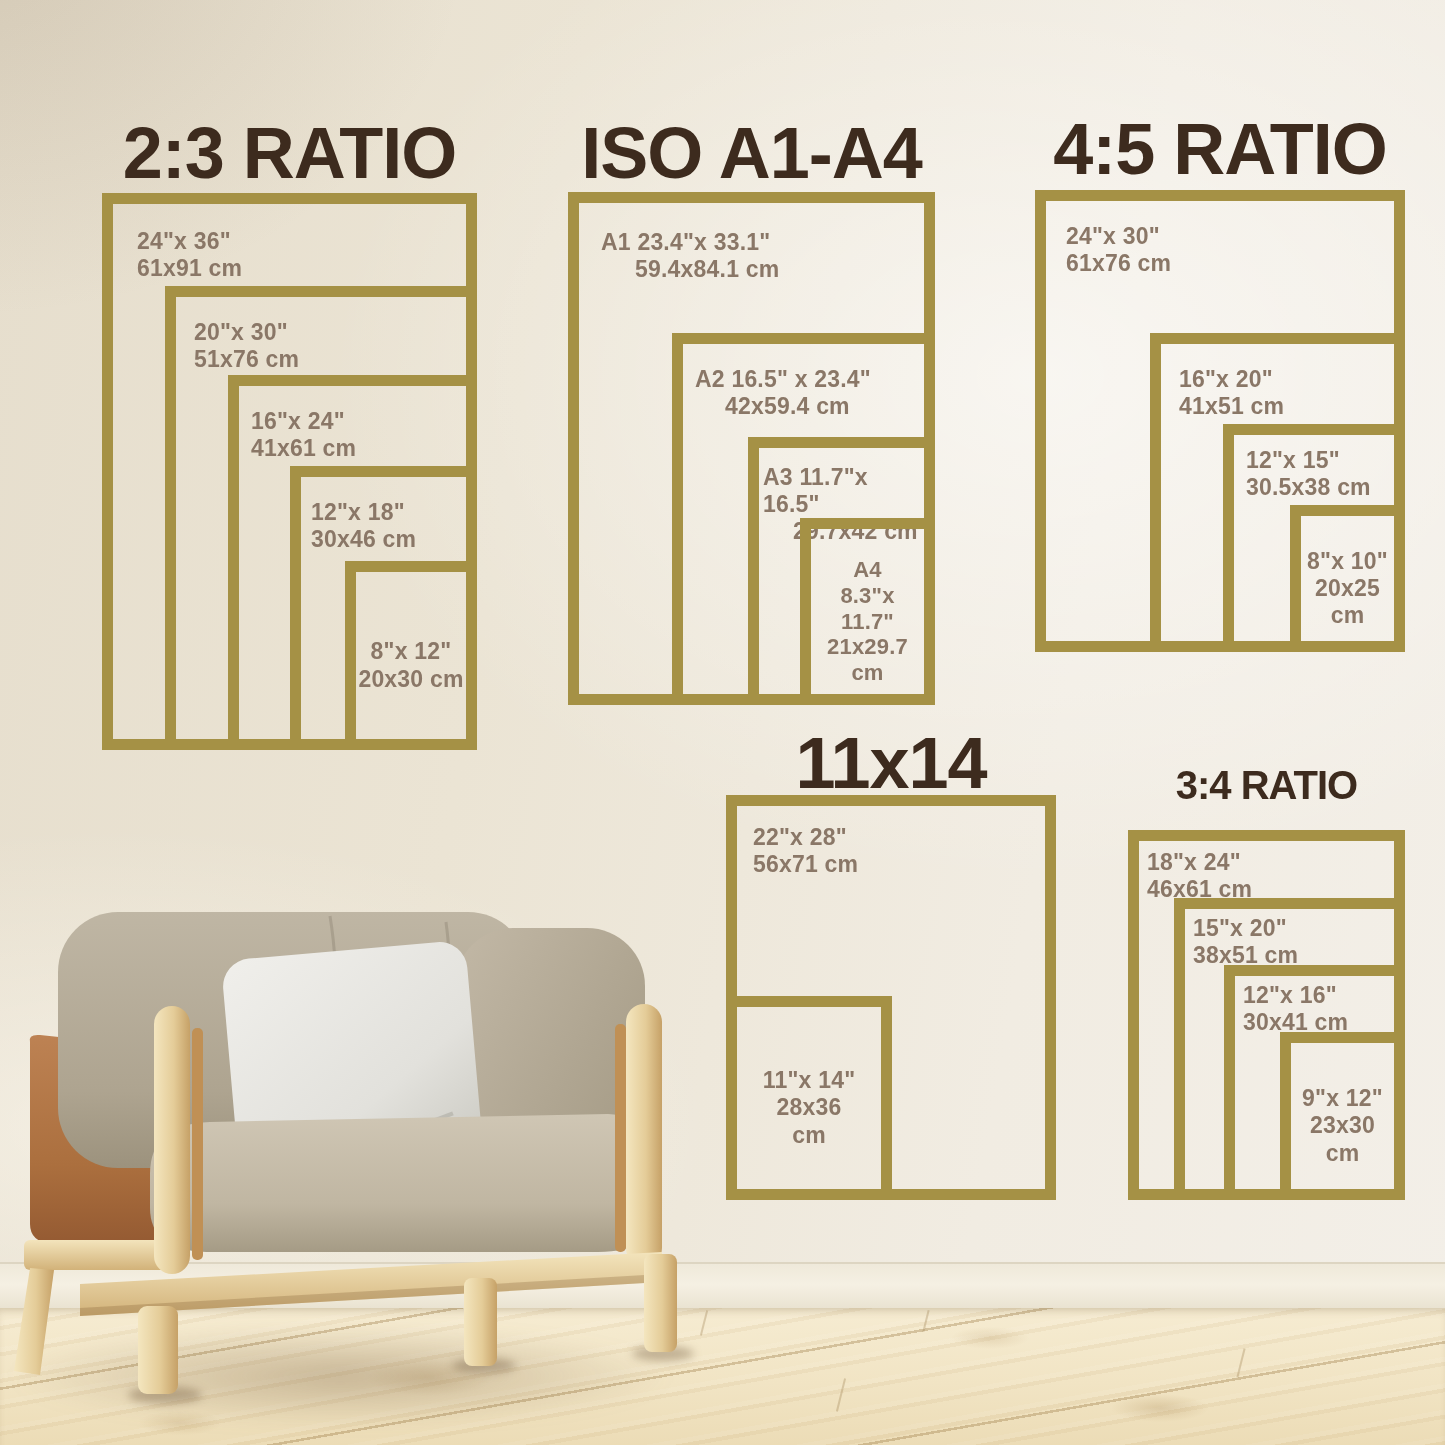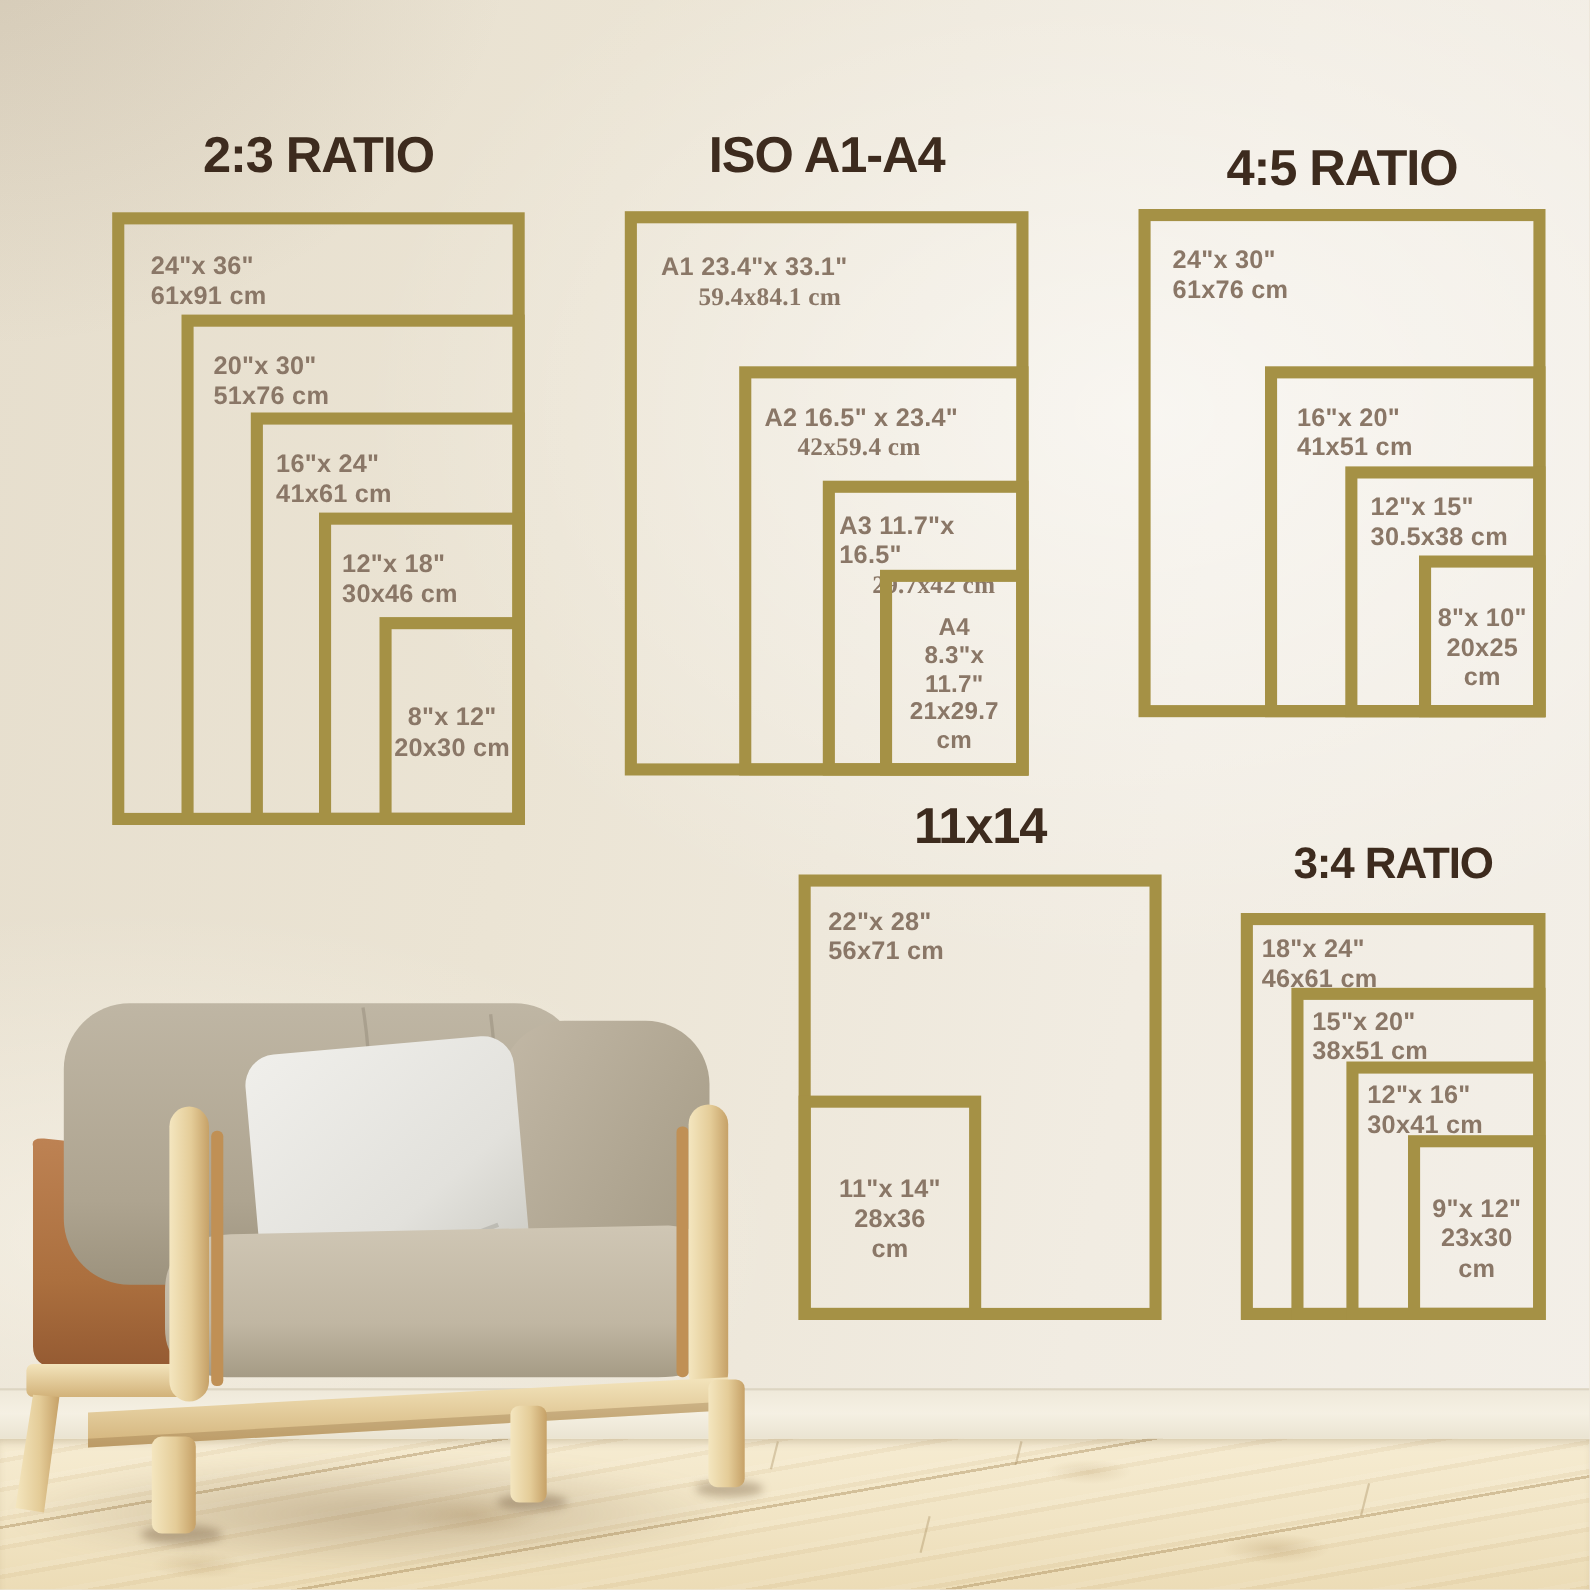--- a/index.html
+++ b/index.html
@@ -31,22 +31,22 @@
     background:radial-gradient(closest-side, rgba(118,90,56,.34), rgba(118,90,56,0));filter:blur(9px);}
   .leg-shadow{position:absolute;border-radius:50%;background:rgba(104,78,48,.35);filter:blur(4px);}
 
   
   .frame{position:absolute;border:11px solid #a59145;box-sizing:border-box;}
   .lbl{position:absolute;font-weight:700;font-size:23px;line-height:1.18;
        color:#8a7767;white-space:pre-line;letter-spacing:.2px;}
   .frame.small{display:flex;align-items:center;justify-content:center;
        text-align:center;padding-top:20px;}
   .frame.small .lbl{position:static;}
-  .ind{display:inline-block;margin-left:34px;font-family:Liberation Serif, serif;}
-  .sec-title{position:absolute;font-weight:700;font-size:46px;line-height:1.05;
+  .ind{display:inline-block;margin-left:34px;}
+  .sec-title{position:absolute;font-weight:700;font-size:72px;line-height:1.05;
        letter-spacing:-1px;color:#3d2b1e;text-align:center;}
 </style>
 </head>
 <body>
 
 <div class="wall"></div>
 <div class="baseboard"></div>
 <div class="floor">
   <div class="joint" style="left:703px;top:2px;height:26px"></div>
   <div class="joint" style="left:925px;top:2px;height:22px"></div>
@@ -93,21 +93,21 @@
     </div>
     <div class="frame small" style="left:800px;top:518px;width:135px;height:187px">
       <div class="lbl" style="font-size:22px">A4
 8.3"x 11.7"
 21x29.7
 cm</div>
     </div>
   </div>
 
   <div>
-    <div class="sec-title" style="left:1035px;top:128px;width:370px">4:5 RATIO</div>
+    <div class="sec-title" style="left:1035px;top:112px;width:370px">4:5 RATIO</div>
     <div class="frame" style="left:1035px;top:190px;width:370px;height:462px">
       <div class="lbl" style="left:20px;top:22px">24"x 30"
 61x76 cm</div>
     </div>
     <div class="frame" style="left:1150px;top:333px;width:255px;height:319px">
       <div class="lbl" style="left:18px;top:22px">16"x 20"
 41x51 cm</div>
     </div>
     <div class="frame" style="left:1223px;top:424px;width:182px;height:228px">
       <div class="lbl" style="left:12px;top:12px">12"x 15"

